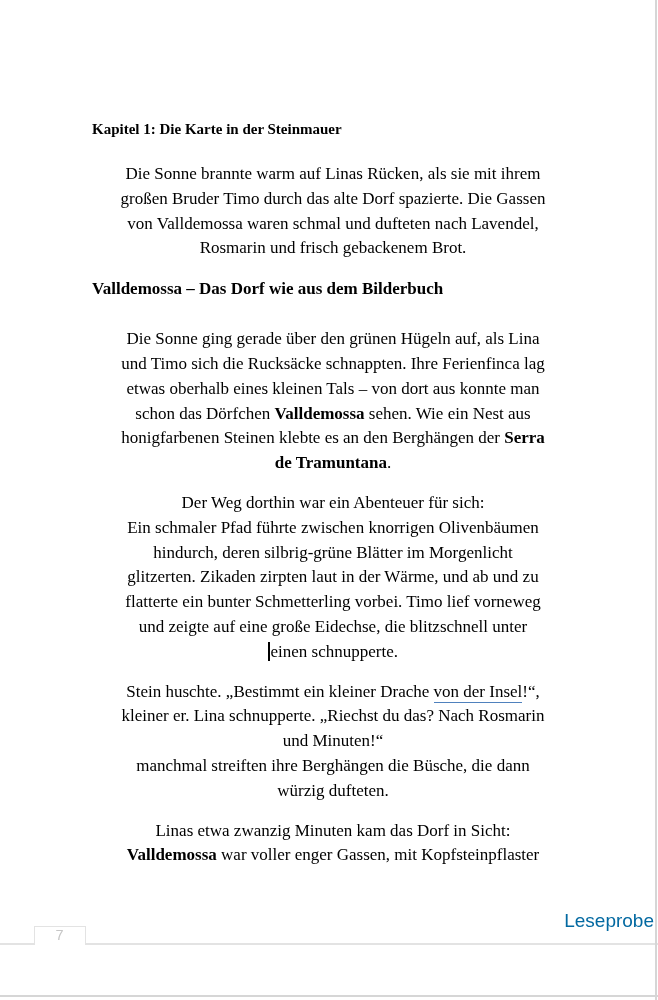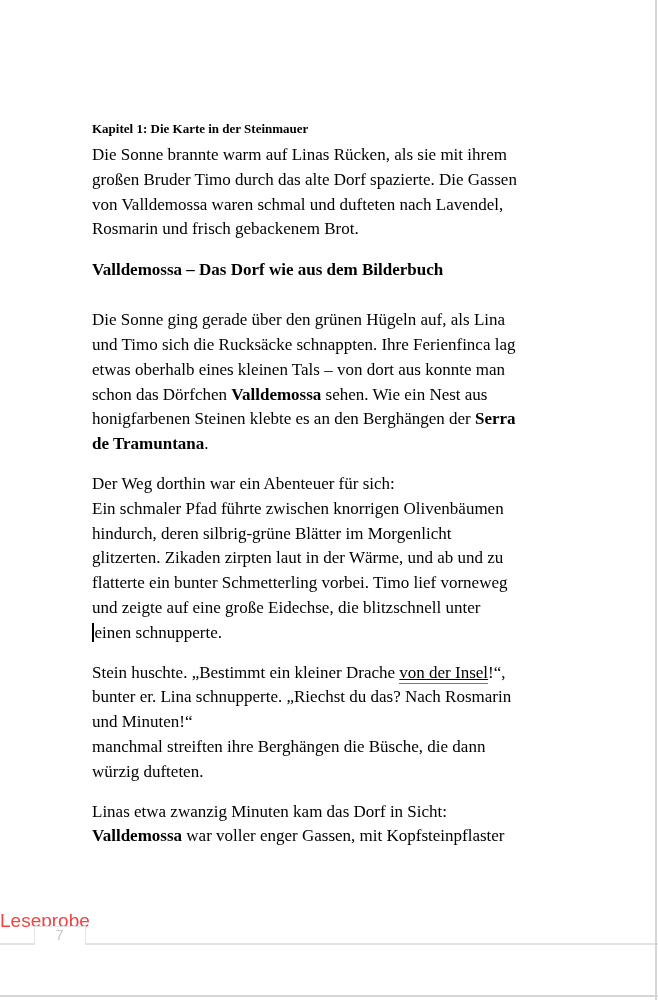--- a/index.html
+++ b/index.html
@@ -12,45 +12,44 @@
     color:#000;
   }
   
   #doc {
     position:absolute;
     left:92px; top:116px; width:482px;
     font-size:17px;
     line-height:24.8px;
     cursor:text;
   }
-  .blk-h1 { font-size:13px; line-height:26px; font-weight:bold; margin:0 0 1px 0; }
+  .blk-h1 { font-size:15px; line-height:26px; font-weight:bold; margin:0 0 20px 0; }
   .blk-h2 { font-weight:bold; line-height:25px; margin:6px 0 26px 0; }
-  .blk-p  { margin:0 0 15px 0; }
+  .blk-p  { margin:0 0 15px 0;text-align:center; }
   .run-b  { font-weight:bold; }
   .run-u  {
-    text-decoration:underline;
     text-decoration-thickness:1px;
     border-bottom:1.5px solid var(--grammar-underline, #4f81bd);
     padding-bottom:1px;
   }
   .caret {
     display:inline-block;
     width:1.5px; height:19px;
     background:#000;
     vertical-align:-4px;
     margin-right:1px;
   }
   
   .footer-label {
     position:absolute;
     left:0; right:4px; top:910px;
-    text-align:left;
+    text-align:right;
     font-family:"Liberation Sans", sans-serif;
     font-size:19px;
-    color:#ef4444;
+    color:#0369a1;
   }
   .rule-left {
     position:absolute;
     left:0; top:943px; width:34px; height:1.5px;
     background:var(--tab-border, #e3e3e3);
   }
   .rule-right {
     position:absolute;
     left:85px; right:0; top:943px; height:1.5px;
     background:var(--tab-border, #e3e3e3);
@@ -81,21 +80,21 @@
 </style>
 </head>
 <body>
 
 <div id="doc">
     <div class="blk-h1"><span class="run-b">Kapitel 1: Die Karte in der Steinmauer</span></div>
     <div class="blk-p"><span>Die Sonne brannte warm auf Linas Rücken, als sie mit ihrem</span><br><span>großen Bruder Timo durch das alte Dorf spazierte. Die Gassen</span><br><span>von Valldemossa waren schmal und dufteten nach Lavendel,</span><br><span>Rosmarin und frisch gebackenem Brot.</span></div>
     <div class="blk-h2"><span class="run-b">Valldemossa – Das Dorf wie aus dem Bilderbuch</span></div>
     <div class="blk-p"><span>Die Sonne ging gerade über den grünen Hügeln auf, als Lina</span><br><span>und Timo sich die Rucksäcke schnappten. Ihre Ferienfinca lag</span><br><span>etwas oberhalb eines kleinen Tals – von dort aus konnte man</span><br><span>schon das Dörfchen </span><span class="run-b">Valldemossa</span><span> sehen. Wie ein Nest aus</span><br><span>honigfarbenen Steinen klebte es an den Berghängen der </span><span class="run-b">Serra</span><br><span class="run-b">de Tramuntana</span><span>.</span></div>
     <div class="blk-p"><span>Der Weg dorthin war ein Abenteuer für sich:</span><br><span>Ein schmaler Pfad führte zwischen knorrigen Olivenbäumen</span><br><span>hindurch, deren silbrig-grüne Blätter im Morgenlicht</span><br><span>glitzerten. Zikaden zirpten laut in der Wärme, und ab und zu</span><br><span>flatterte ein bunter Schmetterling vorbei. Timo lief vorneweg</span><br><span>und zeigte auf eine große Eidechse, die blitzschnell unter</span><br><span class="caret"></span><span>einen schnupperte.</span></div>
-    <div class="blk-p"><span>Stein huschte. „Bestimmt ein kleiner Drache </span><span class="run-u">von der Insel</span><span>!“,</span><br><span>bunter er. Lina schnupperte. „Riechst du das? Nach Rosmarin</span><br><span>und Minuten!“</span><br><span>manchmal streiften ihre Berghängen die Büsche, die dann</span><br><span>würzig dufteten.</span></div>
+    <div class="blk-p"><span>Stein huschte. „Bestimmt ein kleiner Drache </span><span class="run-u">von der Insel</span><span>!“,</span><br><span>kleiner er. Lina schnupperte. „Riechst du das? Nach Rosmarin</span><br><span>und Minuten!“</span><br><span>manchmal streiften ihre Berghängen die Büsche, die dann</span><br><span>würzig dufteten.</span></div>
     <div class="blk-p"><span>Linas etwa zwanzig Minuten kam das Dorf in Sicht:</span><br><span class="run-b">Valldemossa</span><span> war voller enger Gassen, mit Kopfsteinpflaster</span></div>
   </div>
 
 <div class="footer-label">Leseprobe</div>
 <div class="rule-left"></div>
 <div class="rule-right"></div>
 <div class="page-tab">7</div>
 
 <div class="right-edge"></div>
 <div class="bottom-edge"></div>

